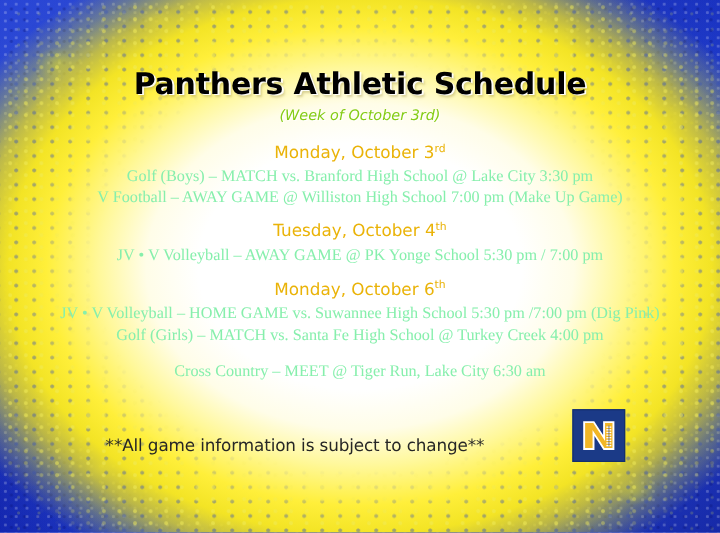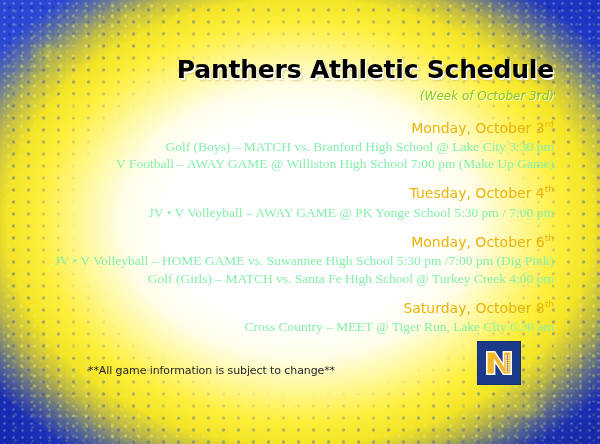--- a/index.html
+++ b/index.html
@@ -91,21 +91,21 @@
     mask-image: radial-gradient(ellipse 66% 68% at 50% 50%,
         rgba(0,0,0,0) 56%, rgba(0,0,0,1) 72%, rgba(0,0,0,1) 84%, rgba(0,0,0,0) 96%);
   }
 
   
   #content {
     position: absolute;
     inset: 0;
     padding: 56px 46px 0 46px;
     box-sizing: border-box;
-    text-align: right;
+    text-align: center;
     color: #111111;
   }
 
   #title {
     font-family: "DejaVu Sans", sans-serif;
     font-weight: bold;
     font-size: 25px;
     letter-spacing: -.2px;
     color: #000000;
     text-shadow: 1.5px 1.5px 0 rgba(255,255,255,.95),
@@ -148,21 +148,21 @@
     line-height: 1.27;
     margin: 0;
     white-space: nowrap;
   }
 
   #footnote {
     position: absolute;
     left: 88px;
     top: 364px;
     font-family: "DejaVu Sans", sans-serif;
-    font-size: 11px;
+    font-size: 14px;
     font-weight: normal;
     color: #262626;
     letter-spacing: -.1px;
   }
 
   
   #logo {
     position: absolute;
     left: 477px;
     top: 341px;
@@ -202,21 +202,20 @@
         <div class="day-block">
           <div class="day-head"><span>Tuesday, October 4</span><sup>th</sup></div>
           <div class="event">JV • V Volleyball – AWAY GAME @ PK Yonge School 5:30 pm  /  7:00 pm</div>
         </div>
         <div class="day-block">
           <div class="day-head"><span>Monday, October 6</span><sup>th</sup></div>
           <div class="event">JV • V Volleyball – HOME GAME vs. Suwannee High School 5:30 pm  /7:00 pm (Dig Pink)</div>
           <div class="event">Golf (Girls) – MATCH vs. Santa Fe High School @ Turkey Creek 4:00 pm</div>
         </div>
         <div class="day-block">
-          <div class="day-head"><span>Saturday, October 8</span><sup>th</sup></div>
           <div class="event">Cross Country – MEET @ Tiger Run, Lake City 6:30 am</div>
         </div>
       </div>
 
   </div>
 
   <div id="footnote">**All game information is subject to change**</div>
 
   <div id="logo">
     <svg width="32" height="32" viewBox="0 0 32 32">

